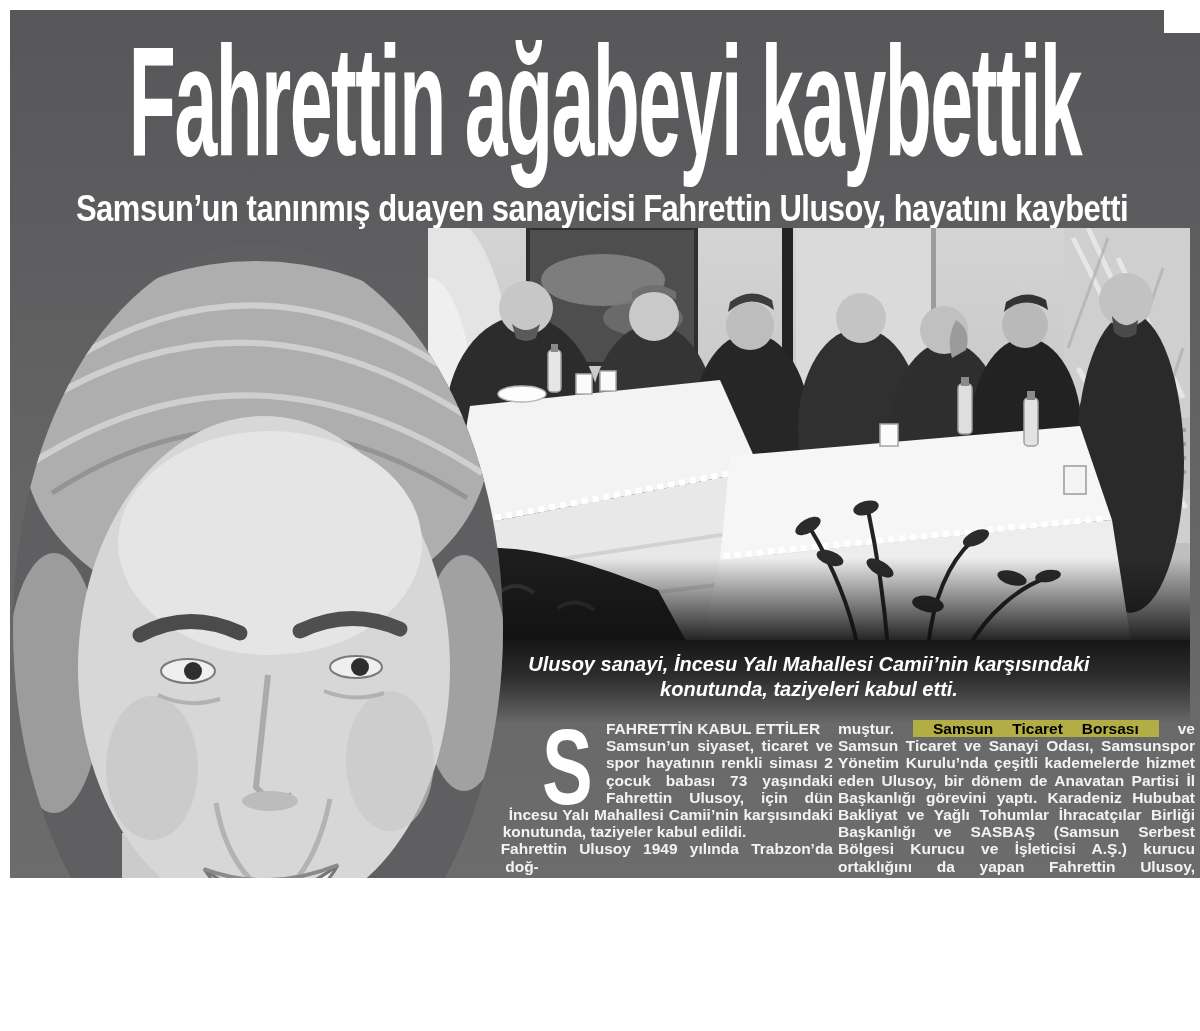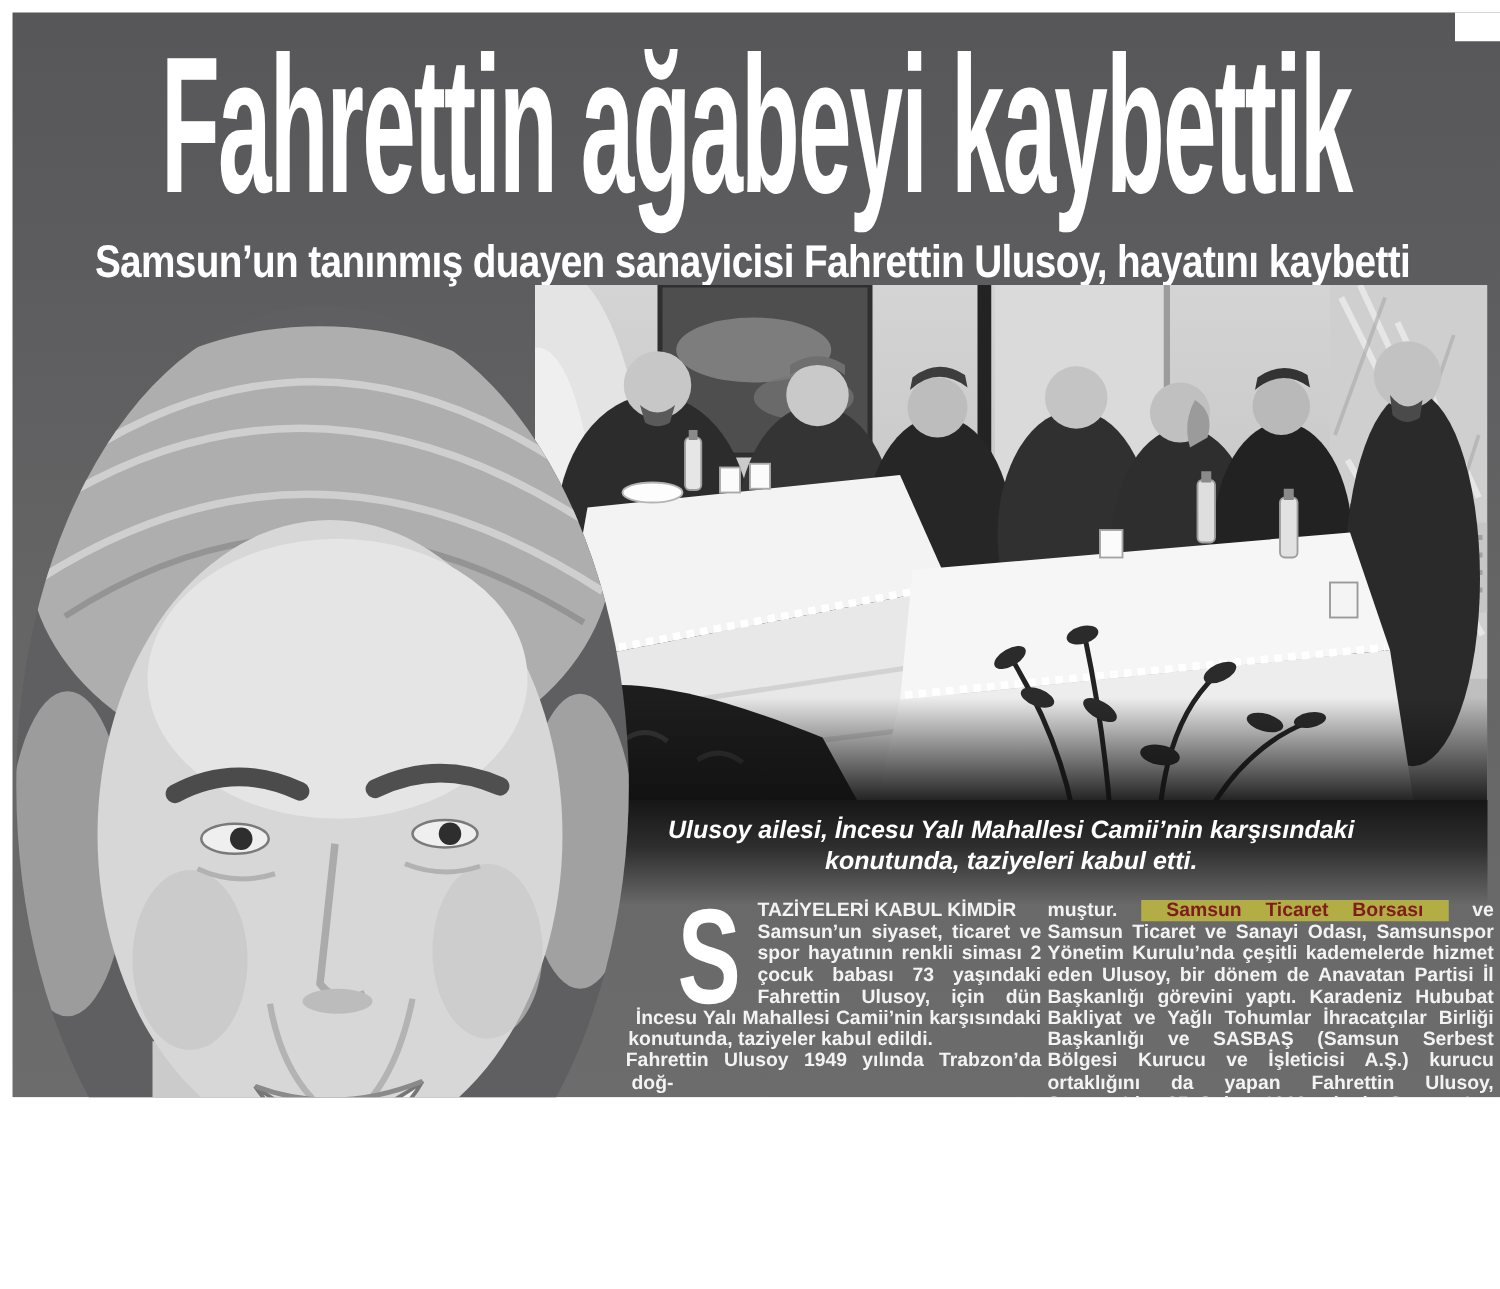--- a/index.html
+++ b/index.html
@@ -36,21 +36,21 @@
   .article p{margin:0;text-align:justify;}
   .article h3{margin:0;font-size:15.5px;line-height:17.2px;font-weight:700;text-align:left;}
   .oval-spacer{float:left;width:54px;height:248px;
        shape-outside:polygon(0 0,54px 0,44px 34px,24px 66px,11px 100px,7px 132px,15px 162px,
                              27px 186px,23px 212px,9px 232px,0 248px);
        shape-margin:4px;}
   .drop-cap{float:left;width:56px;height:86px;margin-right:8px;color:#ffffff;
        font-size:76px;line-height:66px;font-weight:700;
        transform:scaleY(1.42);transform-origin:top left;}
   .indent{text-indent:17px;}
-  .hl{background:#b2ae45;color:#7f1d1d;padding:0 20px;}
+  .hl{background:#b2ae45;color:#000000;padding:0 20px;}
 </style>
 </head>
 <body>
 
 <div class="page">
   <div class="canvas">
     <div class="notch"></div>
 
     <div>
       <div class="headline">Fahrettin ağabeyi kaybettik</div>
@@ -154,21 +154,21 @@
         <ellipse cx="548" cy="310" rx="14" ry="7" transform="rotate(-25 548 310)"></ellipse>
         <ellipse cx="584" cy="350" rx="15" ry="7" transform="rotate(15 584 350)"></ellipse>
         <ellipse cx="620" cy="348" rx="13" ry="6" transform="rotate(-10 620 348)"></ellipse>
         <ellipse cx="500" cy="376" rx="16" ry="8" transform="rotate(10 500 376)"></ellipse>
       </g>
       <rect x="0" y="330" width="762" height="90" fill="url(#fade)"></rect>
     </svg>
   </div>
 
   <div class="caption-strip">
-    <div class="photo-caption">Ulusoy ailesi, İncesu Yalı Mahallesi Camii’nin karşısındaki konutunda, taziyeleri kabul etti.</div>
+    <div class="photo-caption">Ulusoy sanayi, İncesu Yalı Mahallesi Camii’nin karşısındaki konutunda, taziyeleri kabul etti.</div>
   </div>
 
   <div class="portrait-photo">
     <svg width="492" height="772" viewBox="0 0 492 772" xmlns="http://www.w3.org/2000/svg">
       <defs>
           <clipPath id="oval">
             <ellipse cx="246" cy="386" rx="245" ry="385"></ellipse>
           </clipPath>
         </defs>
       <g clip-path="url(#oval)">
@@ -207,21 +207,21 @@
         <path d="M192,626 Q256,650 326,622" stroke="#8a8a8a" stroke-width="4" fill="none"></path>
         <path d="M222,700 Q256,716 292,698" stroke="#bdbdbd" stroke-width="5" fill="none"></path>
       </g>
     </svg>
   </div>
 
   <div class="article">
     <div class="col col-left">
       <div class="oval-spacer"></div>
       <div class="drop-cap">S</div>
-      <h3>TAZİYELERİ KABUL KİMDİR</h3>
+      <h3>FAHRETTİN KABUL ETTİLER</h3>
       <p>Samsun’un siyaset, ticaret ve spor hayatının renkli siması 2 çocuk babası 73 yaşındaki Fahrettin Ulusoy, için dün İncesu Yalı Mahallesi Camii’nin karşısındaki konutunda, taziyeler kabul edildi.</p>
       <p>Fahrettin Ulusoy 1949 yılında Trabzon’da doğ-</p>
     </div>
     <div class="col col-right">
       <p><span>muştur. </span><span class="hl">Samsun Ticaret Borsası</span><span> ve Samsun Ticaret ve Sanayi Odası, Samsunspor Yönetim Kurulu’nda çeşitli kademelerde hizmet eden Ulusoy, bir dönem de Anavatan Partisi İl Başkanlığı görevini yaptı. Karadeniz Hububat Bakliyat ve Yağlı Tohumlar İhracatçılar Birliği Başkanlığı ve SASBAŞ (Samsun Serbest Bölgesi Kurucu ve İşleticisi A.Ş.) kurucu ortaklığını da yapan Fahrettin Ulusoy, Samsun’da, 25 Şubat 1969 yılında Samsun’un halka açık tek şirketi olarak kurulan, Türkiye’nin 500 sanayi devi ve 500 büyük ihracat firması arasında yer alan Ulusoy Un’un Kurucusu ve Onursal Başkanıdır. Her yıl düzenli olarak TİM 500, İSO 500 listelerinde yer bulan Ulusoy Un Fabrikası’nın kurucusu Fahrettin Ulusoy, son olarak “Anadolu’nun En Etkin 50 İş İnsanı” araştırmasında Samsun’dan listeye girmiştir.</span></p>
     </div>
   </div>
 </div>
 
 </body></html>

